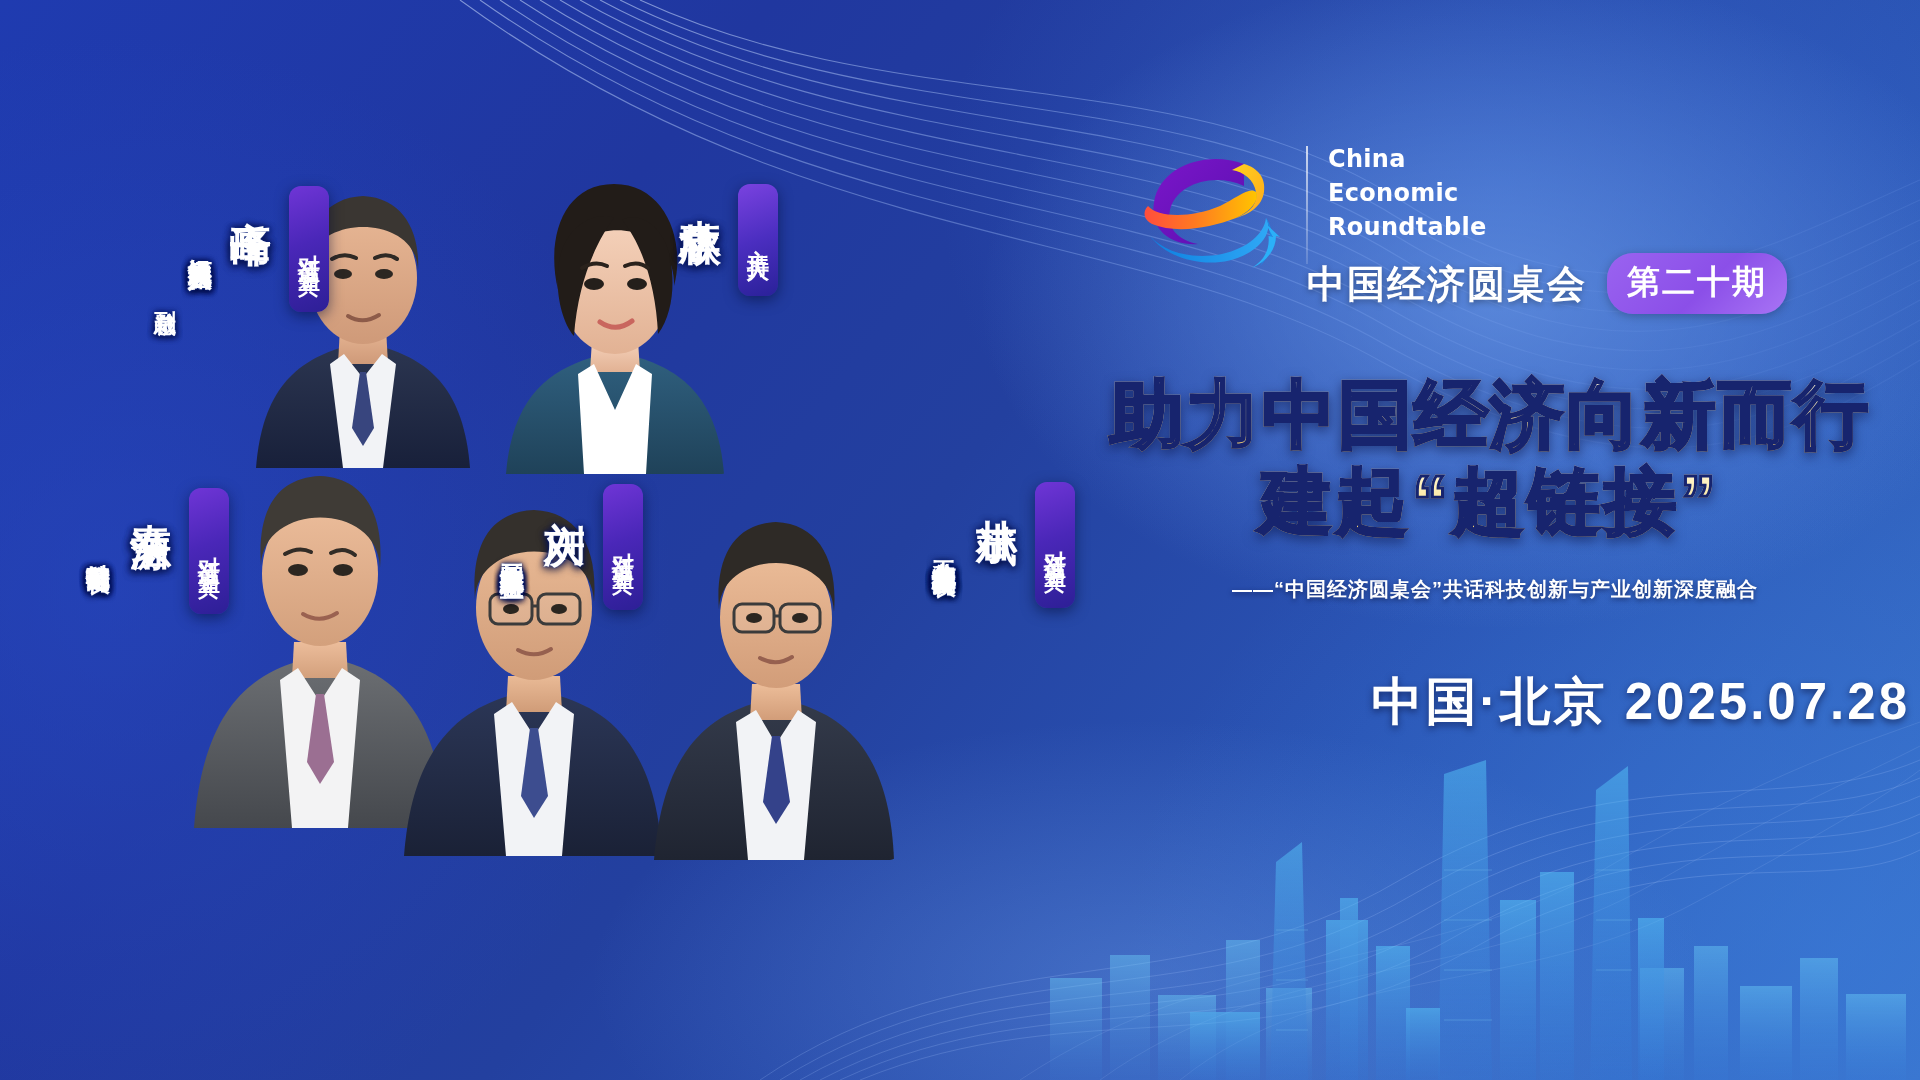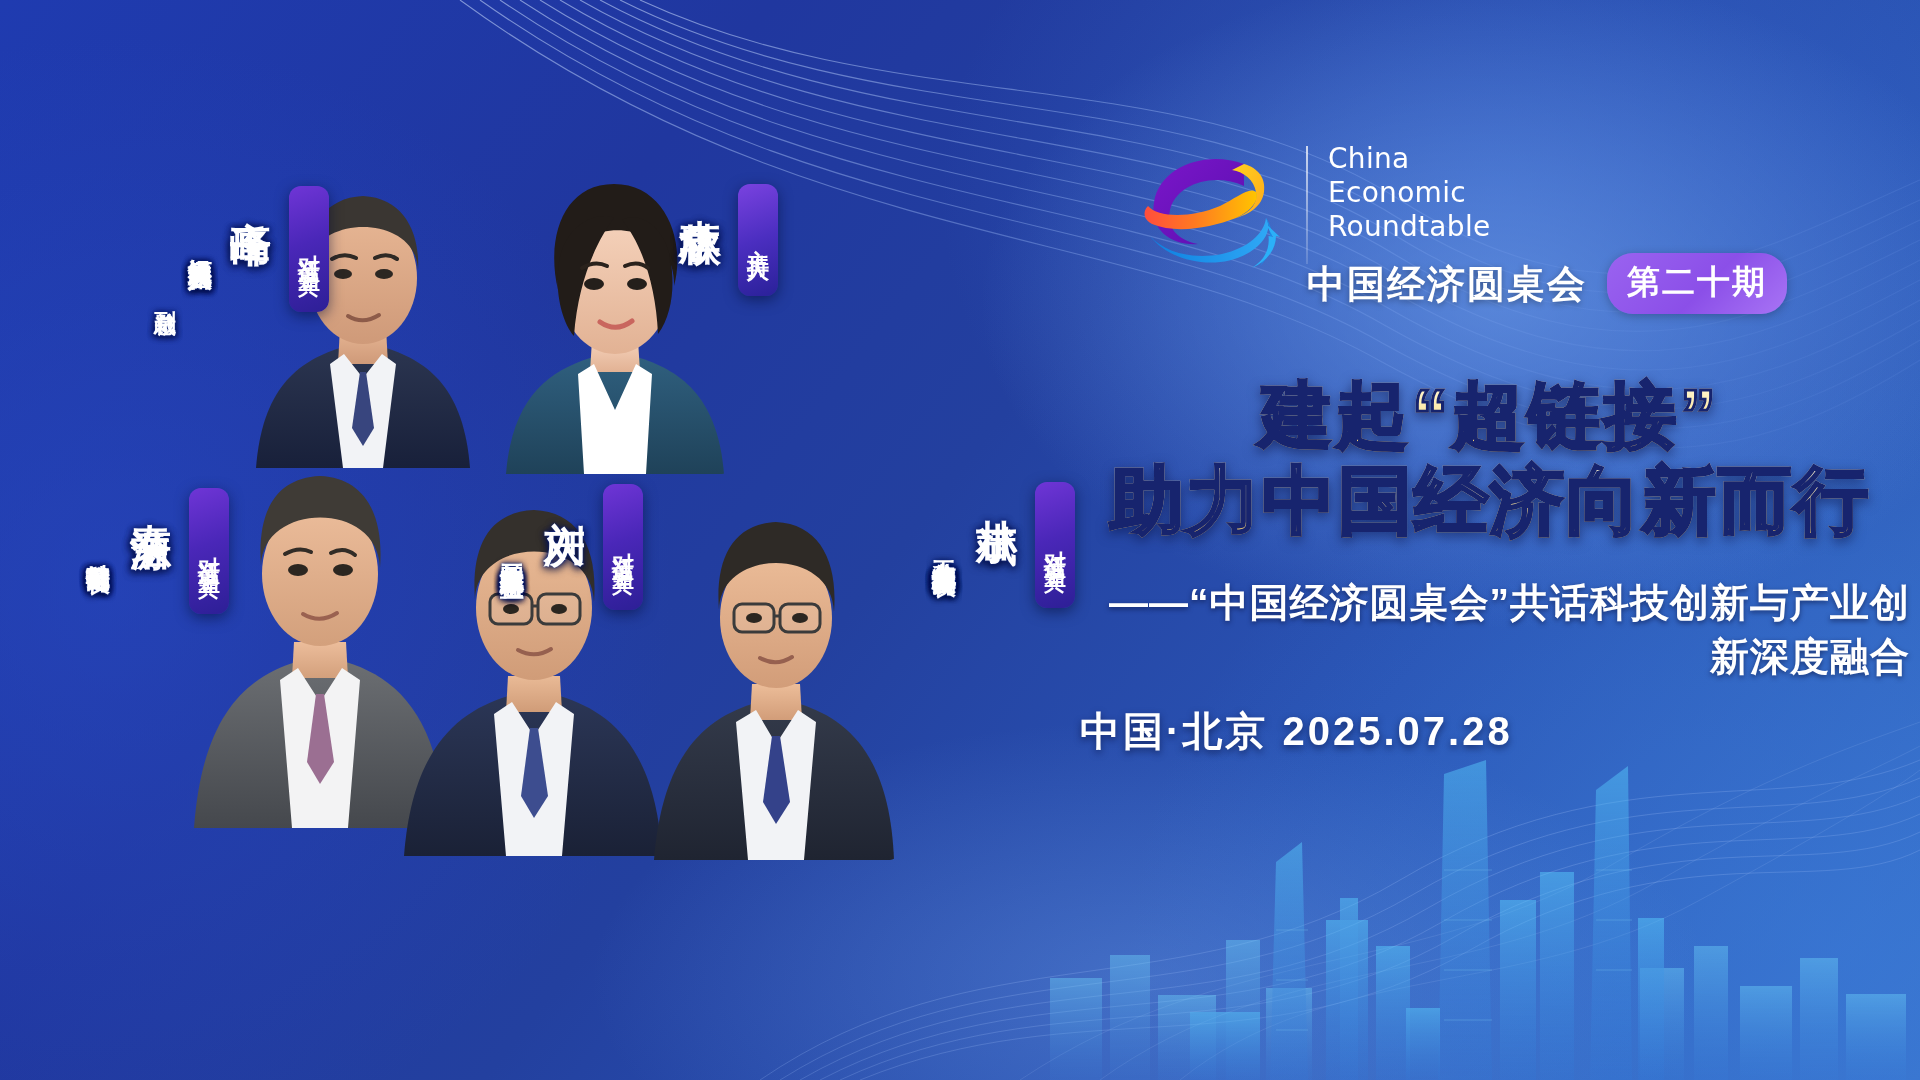--- a/index.html
+++ b/index.html
@@ -22,48 +22,48 @@
   .skyline{position:absolute;right:0;bottom:0;width:880px;height:330px;
            opacity:.55;pointer-events:none;}
   .skyline svg{width:100%;height:100%;display:block;}
 
   
   .logo-block{position:absolute;left:1140px;top:140px;display:flex;align-items:flex-start;}
   .logo-mark{width:152px;height:150px;flex:0 0 auto;}
   .logo-divider{width:2px;height:118px;margin:6px 20px 0 14px;
                 background:linear-gradient(180deg,rgba(255,255,255,.75),rgba(255,255,255,.15));}
   .logo-en{padding-top:2px;}
-  .logo-en div{color:#ffffff;font-size:28px;line-height:34px;letter-spacing:.3px;
-               font-family:"DejaVu Sans",sans-serif;font-weight:400;}
+  .logo-en div{color:#ffffff;font-size:24px;line-height:34px;letter-spacing:.3px;
+               font-family:"DejaVu Sans",sans-serif;font-weight:700;}
 
   .cn-row{position:absolute;left:1307px;top:253px;display:flex;align-items:center;}
   .cn-title{color:#ffffff;font-size:38px;font-weight:bold;letter-spacing:2px;
             line-height:60px;text-shadow:0 2px 6px rgba(0,0,0,.35);}
   .issue-badge{margin-left:20px;padding:7px 20px 9px;border-radius:26px;
                background:linear-gradient(135deg,#9a63f0 0%,#8b4fe8 55%,#a874f5 100%);
                color:#ffffff;font-size:33px;font-weight:bold;letter-spacing:2px;
                box-shadow:0 2px 10px rgba(0,0,0,.25);}
 
   
   .headline{position:absolute;left:1080px;top:372px;width:820px;text-align:center;}
   .headline .ln{
       font-size:72px;font-weight:bold;letter-spacing:4px;line-height:86px;
       background:linear-gradient(180deg,#fffbe8 0%,#fdeaa8 45%,#f4d37a 75%,#e9bf5d 100%);
       -webkit-background-clip:text;background-clip:text;color:transparent;
       -webkit-text-stroke:3px #17246e;
       paint-order:stroke fill;
       filter:drop-shadow(0 4px 6px rgba(9,18,70,.55));}
   .headline .ln2{font-size:74px;letter-spacing:2px;}
 
-  .subhead{position:absolute;left:1080px;top:576px;width:830px;text-align:right;
-           color:#ffffff;font-size:39px;font-weight:bold;letter-spacing:1px;
+  .subhead{position:absolute;left:1080px;top:576px;width:830px;text-align:center;
+           color:#ffffff;font-size:20px;font-weight:bold;letter-spacing:1px;
            text-shadow:0 2px 5px rgba(8,16,60,.6);}
 
-  .datetime{position:absolute;left:1080px;top:704px;width:830px;text-align:left;
-            color:#ffffff;font-size:40px;font-weight:bold;letter-spacing:3px;
+  .datetime{position:absolute;left:1080px;top:668px;width:830px;text-align:right;
+            color:#ffffff;font-size:51px;font-weight:bold;letter-spacing:3px;
             text-shadow:0 3px 7px rgba(8,16,60,.6);}
 
   
   .person{position:absolute;}
   .portrait{position:absolute;border-radius:6px;overflow:hidden;}
   .portrait svg{display:block;}
 
   
   .vlabel{position:absolute;display:flex;align-items:flex-start;}
   .vname{writing-mode:vertical-rl;text-orientation:upright;
@@ -385,21 +385,21 @@
       <div>Roundtable</div>
     </div>
   </div>
 
   <div class="cn-row">
     <div class="cn-title">中国经济圆桌会</div>
     <div class="issue-badge">第二十期</div>
   </div>
 
   <div class="headline">
+    <div class="ln ln2">助力中国经济向新而行</div>
     <div class="ln">建起“超链接”</div>
-    <div class="ln ln2">助力中国经济向新而行</div>
   </div>
 
   <div class="subhead">——“中国经济圆桌会”共话科技创新与产业创新深度融合</div>
 
   <div class="datetime">中国·北京  2025.07.28</div>
 
 </div>
 
 </body></html>

